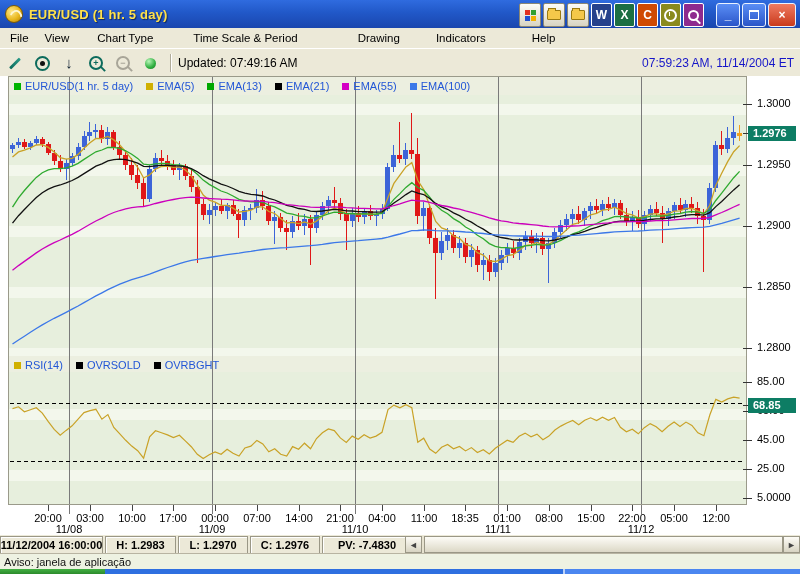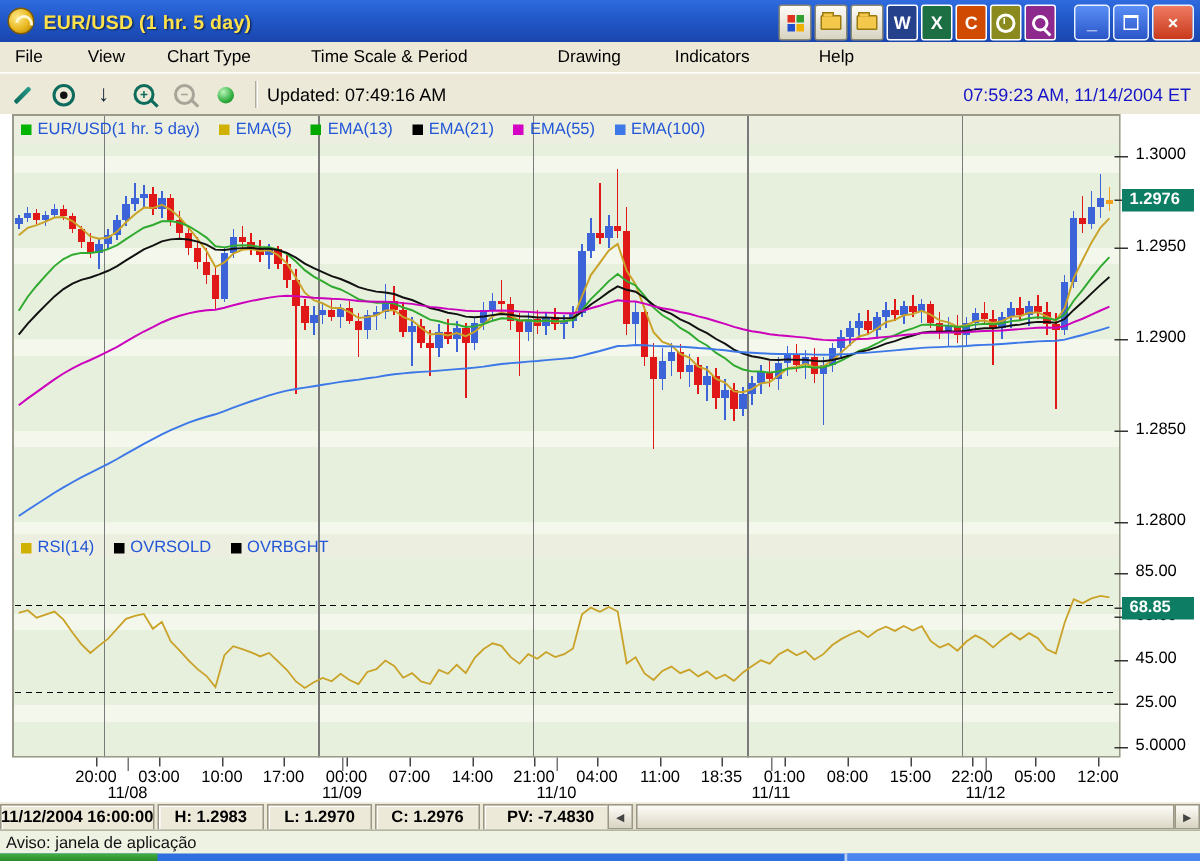--- a/index.html
+++ b/index.html
@@ -41,21 +41,21 @@
     font-size:12px;font-weight:bold;display:flex;align-items:center;justify-content:center;
     background:linear-gradient(#5a8ef5,#2a55c8);}
   .wbtn.close{width:26px;background:linear-gradient(#ef7b62,#c93a1c);}
   .wbtn span{line-height:10px;}
   .restore-glyph{width:8px;height:7px;border:1px solid #fff;border-top-width:2px;display:block;}
   
   .menubar{position:absolute;left:0;top:28px;width:800px;height:20px;background:#ece9d8;
     border-bottom:1px solid #d8d4c0;display:flex;align-items:center;font-size:11.5px;color:#000;}
   .menubar .mi{padding:2px 6px;cursor:default;}
   .menubar .mi:nth-child(1){margin-left:4px;}
-  .menubar .mi:nth-child(2){margin-left:18px;}
+  .menubar .mi:nth-child(2){margin-left:4px;}
   .menubar .mi:nth-child(3){margin-left:16px;}
   .menubar .mi:nth-child(4){margin-left:28px;}
   .menubar .mi:nth-child(5){margin-left:48px;}
   .menubar .mi:nth-child(6){margin-left:24px;}
   .menubar .mi:nth-child(7){margin-left:34px;}
   
   .toolbar{position:absolute;left:0;top:48px;width:800px;height:28px;background:#ece9d8;
     border-top:1px solid #fff;border-bottom:1px solid #b8b4a2;display:flex;align-items:center;}
   .tico{width:24px;height:22px;margin-left:3px;display:flex;align-items:center;justify-content:center;}
   .pen-glyph{width:14px;height:3px;background:linear-gradient(90deg,#0c6b5c,#2a9a88);transform:rotate(-45deg);border-radius:1px;}
@@ -76,21 +76,21 @@
   .legend{position:absolute;display:flex;gap:13px;font-size:11px;color:#2256d6;align-items:center;}
   .legend .item{display:flex;align-items:center;gap:4px;white-space:nowrap;}
   .legend .sw{width:7px;height:7px;display:inline-block;}
   .legend-price{left:14px;top:4px;}
   .legend-rsi{left:14px;top:283px;}
   .price-axis{position:absolute;left:747px;top:0;width:53px;height:429px;font-size:11px;color:#000;}
   .axlab{position:absolute;left:10px;white-space:nowrap;}
   .axtick{position:absolute;left:-4px;width:9px;height:1px;background:#333;}
   .axtag{position:absolute;left:1px;width:48px;height:15px;background:#0d7d64;color:#fff;
     font-weight:bold;font-size:11px;line-height:15px;padding-left:5px;box-sizing:border-box;z-index:3;}
-  .time-axis{position:absolute;left:0;top:429px;width:747px;height:30px;font-size:11px;color:#000;margin-left:16px;}
+  .time-axis{position:absolute;left:0;top:429px;width:747px;height:30px;font-size:11px;color:#000;}
   .tmark{position:absolute;top:0;width:1px;height:6px;background:#444;}
   .tmark.day{height:9px;background:#777;}
   .tlab{position:absolute;top:7px;width:40px;margin-left:-20px;text-align:center;}
   .dlab{position:absolute;top:18px;width:44px;margin-left:-22px;text-align:center;}
   
   .bottombar{position:absolute;left:0;top:535px;width:800px;height:18px;background:#ece9d8;display:flex;}
   .panel{height:16px;margin-top:1px;border:1px solid #9a9786;box-shadow:inset 1px 1px 0 #fff;
     background:#ece9d8;font-size:11px;font-weight:bold;display:flex;align-items:center;justify-content:center;white-space:nowrap;}
   .p-date{width:101px;}.p-h{width:69px;margin-left:2px;}.p-l{width:68px;margin-left:2px;}
   .p-c{width:68px;margin-left:2px;}.p-pv{width:88px;margin-left:2px;}

